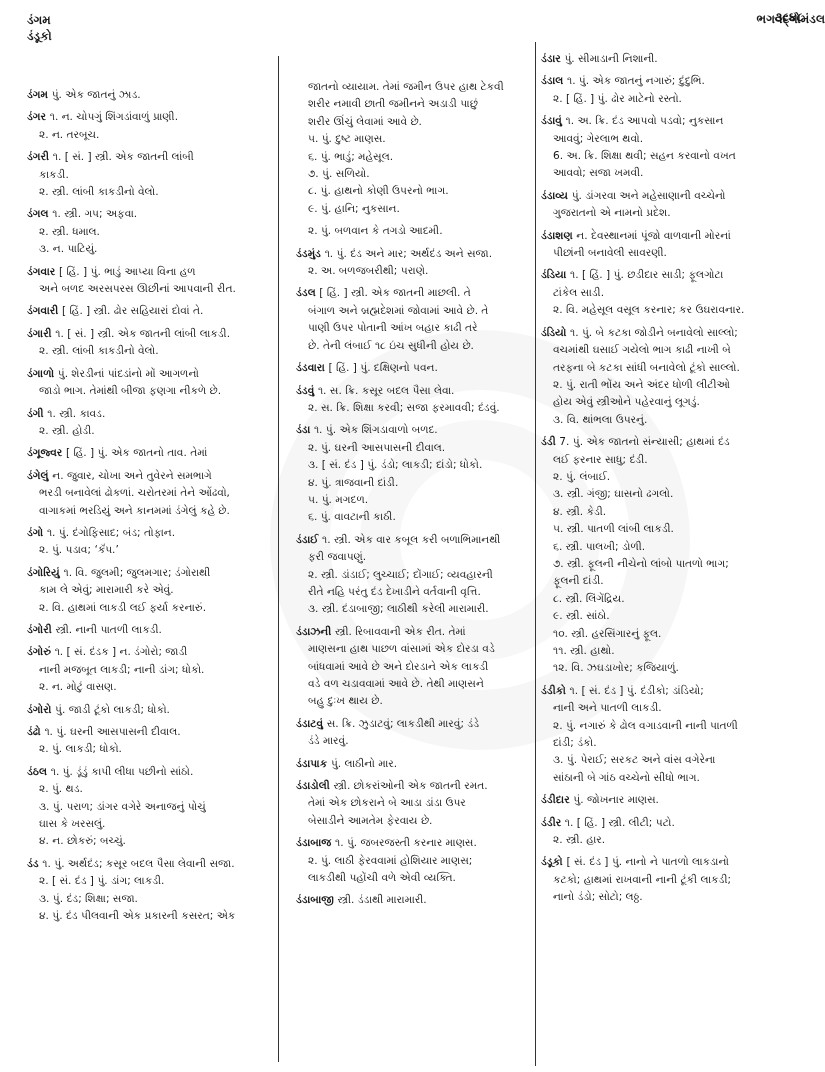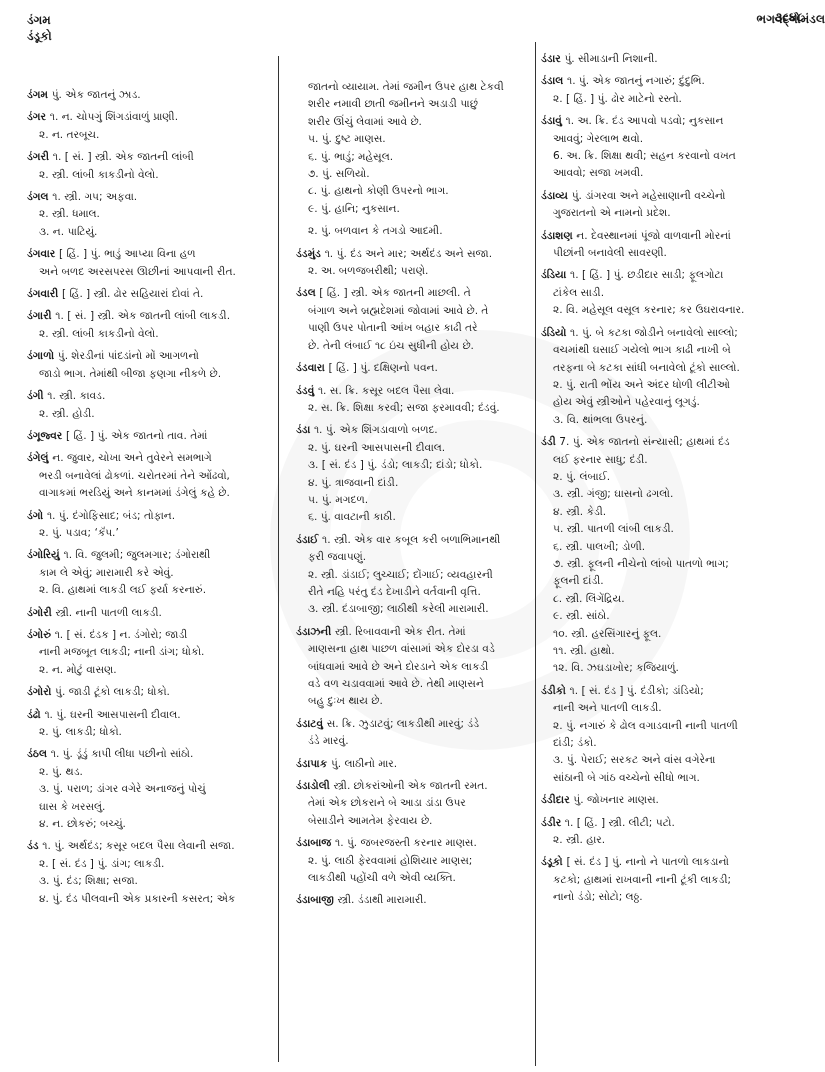--- a/index.html
+++ b/index.html
@@ -59,20 +59,21 @@
 <div class="col col1" id="col-0" style="top:58px;margin-top:28px;">
     <div class="entry">
       <div class="line"><span class="hw">ડંગમ </span><span>પું. એક જાતનું ઝાડ.</span></div>
     </div>
     <div class="entry">
       <div class="line"><span class="hw">ડંગર </span><span>૧. ન. ચોપગું શિંગડાંવાળું પ્રાણી.</span></div>
       <div class="line sub"><span>૨. ન. તરબૂચ.</span></div>
     </div>
     <div class="entry">
       <div class="line"><span class="hw">ડંગરી </span><span>૧. [ સં. ] સ્ત્રી. એક જાતની લાંબી</span></div>
+      <div class="line cont"><span>કાકડી.</span></div>
       <div class="line sub"><span>૨. સ્ત્રી. લાંબી કાકડીનો વેલો.</span></div>
     </div>
     <div class="entry">
       <div class="line"><span class="hw">ડંગલ </span><span>૧. સ્ત્રી. ગપ; અફવા.</span></div>
       <div class="line sub"><span>૨. સ્ત્રી. ધમાલ.</span></div>
       <div class="line sub"><span>૩. ન. પાટિયું.</span></div>
     </div>
     <div class="entry">
       <div class="line"><span class="hw">ડંગવાર </span><span>[ હિં. ] પું. ભાડું આપ્યા વિના હળ</span></div>
       <div class="line cont"><span>અને બળદ અરસપરસ ઊછીનાં આપવાની રીત.</span></div>

